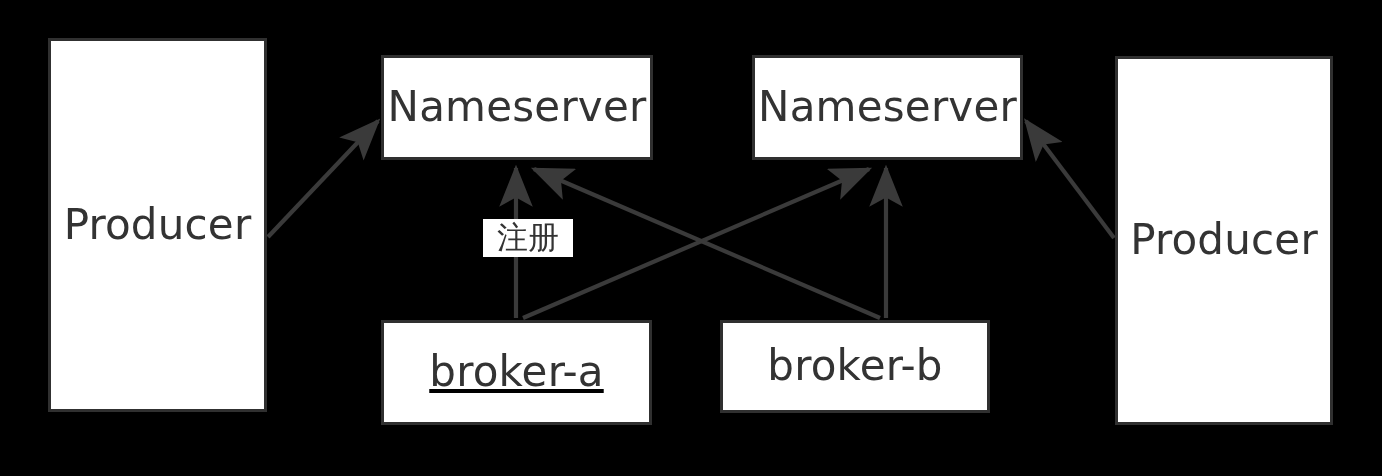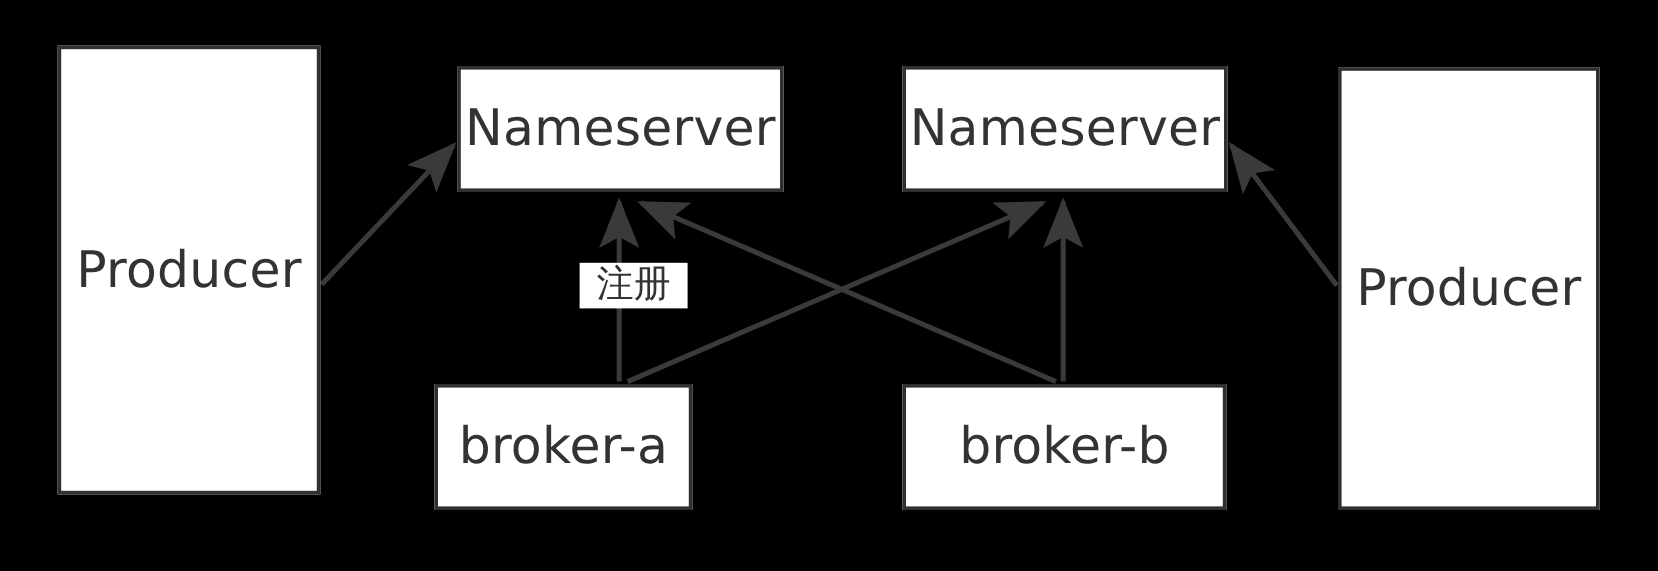--- a/index.html
+++ b/index.html
@@ -89,23 +89,23 @@
   </div>
 
   <div class="node-box" style="left:752px; top:55px; width:271px; height:105px;">
     <span class="node-label">Nameserver</span>
   </div>
 
   <div class="node-box" style="left:1115px; top:56px; width:218px; height:369px;">
     <span class="node-label">Producer</span>
   </div>
 
-  <div class="node-box" style="left:362px; top:320px; width:215px; height:105px;">
+  <div class="node-box" style="left:381px; top:320px; width:271px; height:105px;text-decoration:underline;">
     <span class="node-label">broker-a</span>
   </div>
 
-  <div class="node-box" style="left:752px; top:320px; width:270px; height:105px;">
+  <div class="node-box" style="left:720px; top:320px; width:270px; height:93px;">
     <span class="node-label">broker-b</span>
   </div>
 
   <div class="edge-label" style="left:483px; top:219px;">注册</div>
 
 </div>
 
 </body></html>

